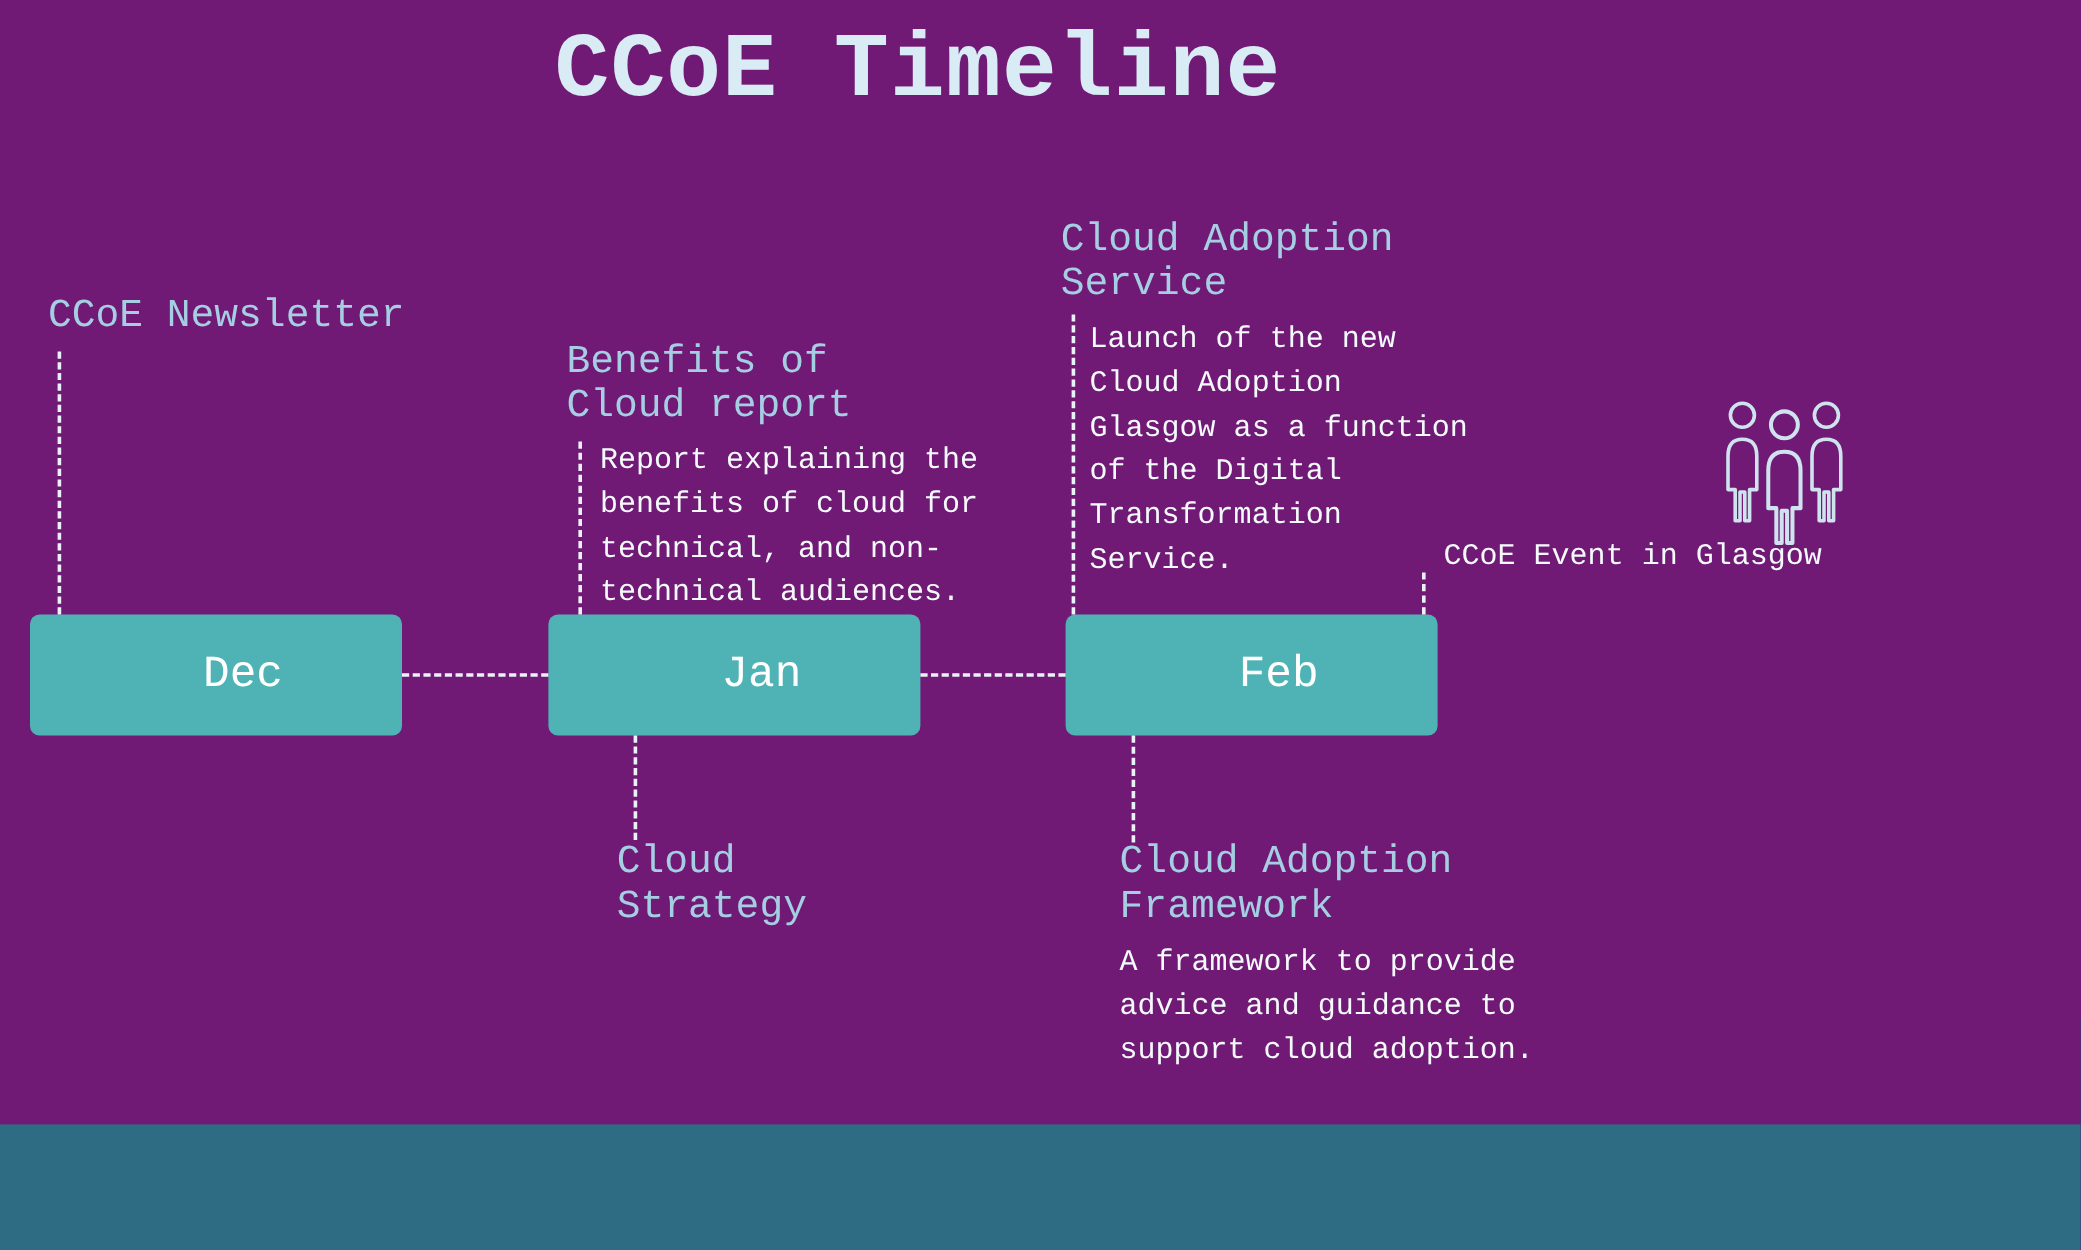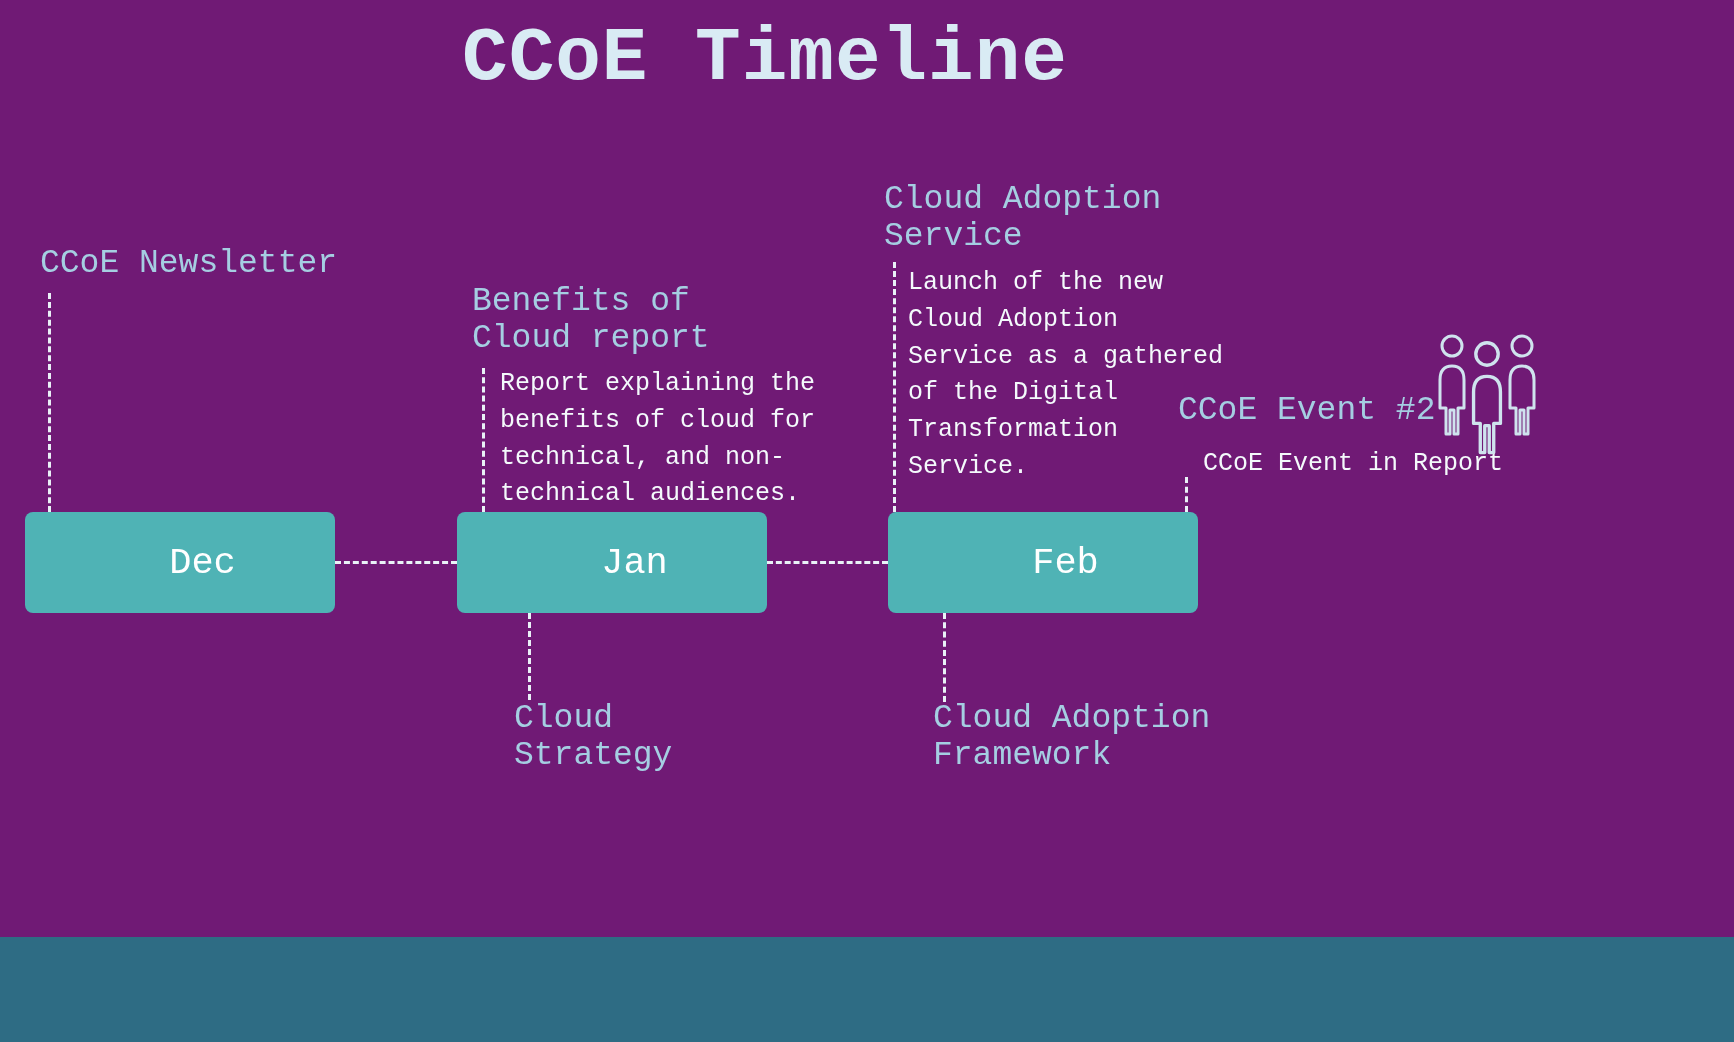--- a/index.html
+++ b/index.html
@@ -80,27 +80,26 @@
 Cloud report</div>
   <div class="ev-body" style="left:500px; top:366px;">Report explaining the
 benefits of cloud for
 technical, and non-
 technical audiences.</div>
 
   <div class="ev-title" style="left:884px; top:181px;">Cloud Adoption
 Service</div>
   <div class="ev-body" style="left:908px; top:265px;">Launch of the new
 Cloud Adoption
-Service as a gathered
+Glasgow as a function
 of the Digital
 Transformation
 Service.</div>
 
-  <div class="ev-title" style="left:1178px; top:392px;">CCoE Event #2</div>
-  <div class="ev-body" style="left:1203px; top:446px;">CCoE Event in Report</div>
+  <div class="ev-body" style="left:1203px; top:446px;">CCoE Event in Glasgow</div>
 
   <div class="people-icon">
     <svg width="110" height="125" viewBox="0 0 110 125" fill="none" stroke="#CFE3EE" stroke-width="3" stroke-linejoin="round">
 
       <g transform="translate(20,16)">
         <circle cx="0" cy="0" r="10"></circle>
         <path d="M-12,62 V34 q0,-14 12,-14 q12,0 12,14 v28 h-6 v26 h-4 v-24 h-4 v24 h-4 v-26 z"></path>
       </g>
 
       <g transform="translate(90,16)">
@@ -113,16 +112,19 @@
         <path d="M-12,62 V34 q0,-14 12,-14 q12,0 12,14 v28 h-6 v26 h-4 v-24 h-4 v24 h-4 v-26 z"></path>
       </g>
     </svg>
   </div>
 
   <div class="ev-title" style="left:514px; top:700px;">Cloud
 Strategy</div>
 
   <div class="ev-title" style="left:933px; top:700px;">Cloud Adoption
 Framework</div>
+  <div class="ev-body" style="left:933px; top:784px;">A framework to provide
+advice and guidance to
+support cloud adoption.</div>
 
   <div class="footer"></div>
 
 </div>
 
 </body></html>

